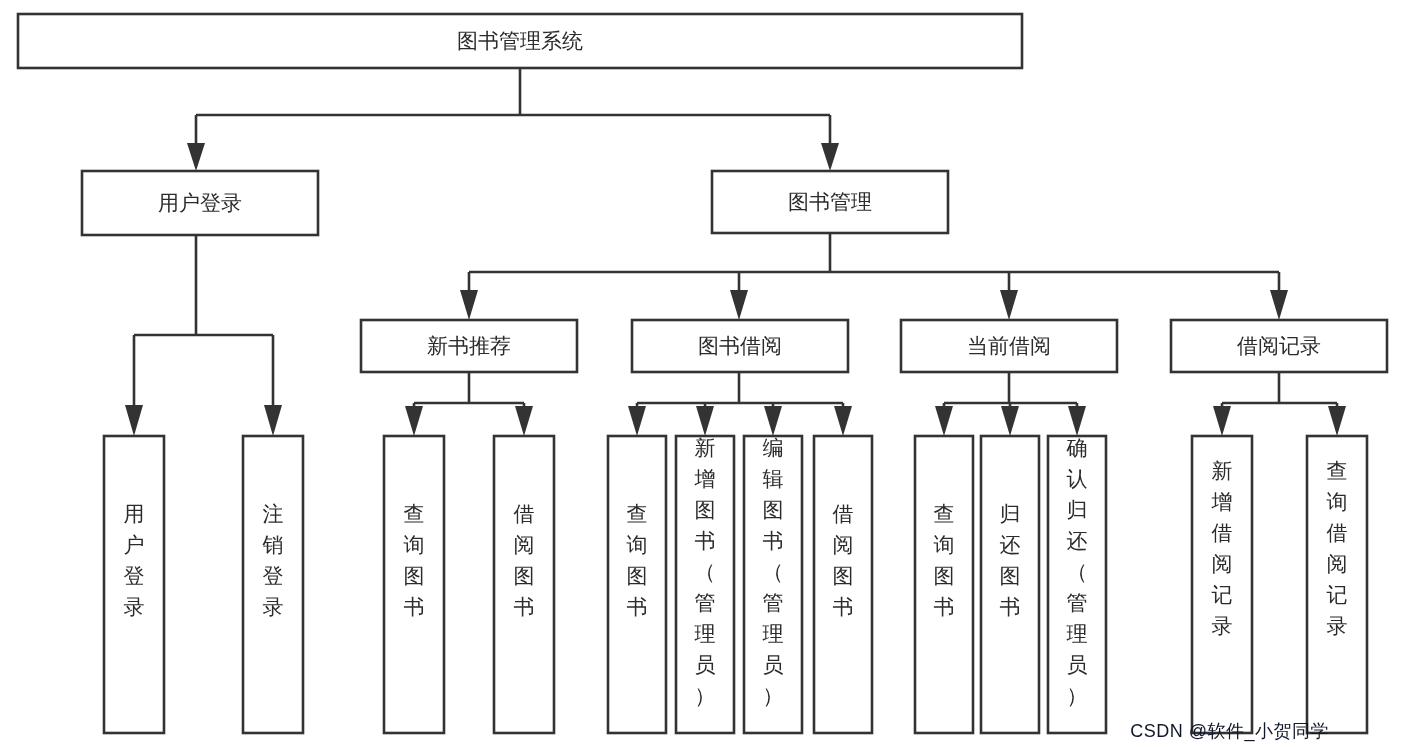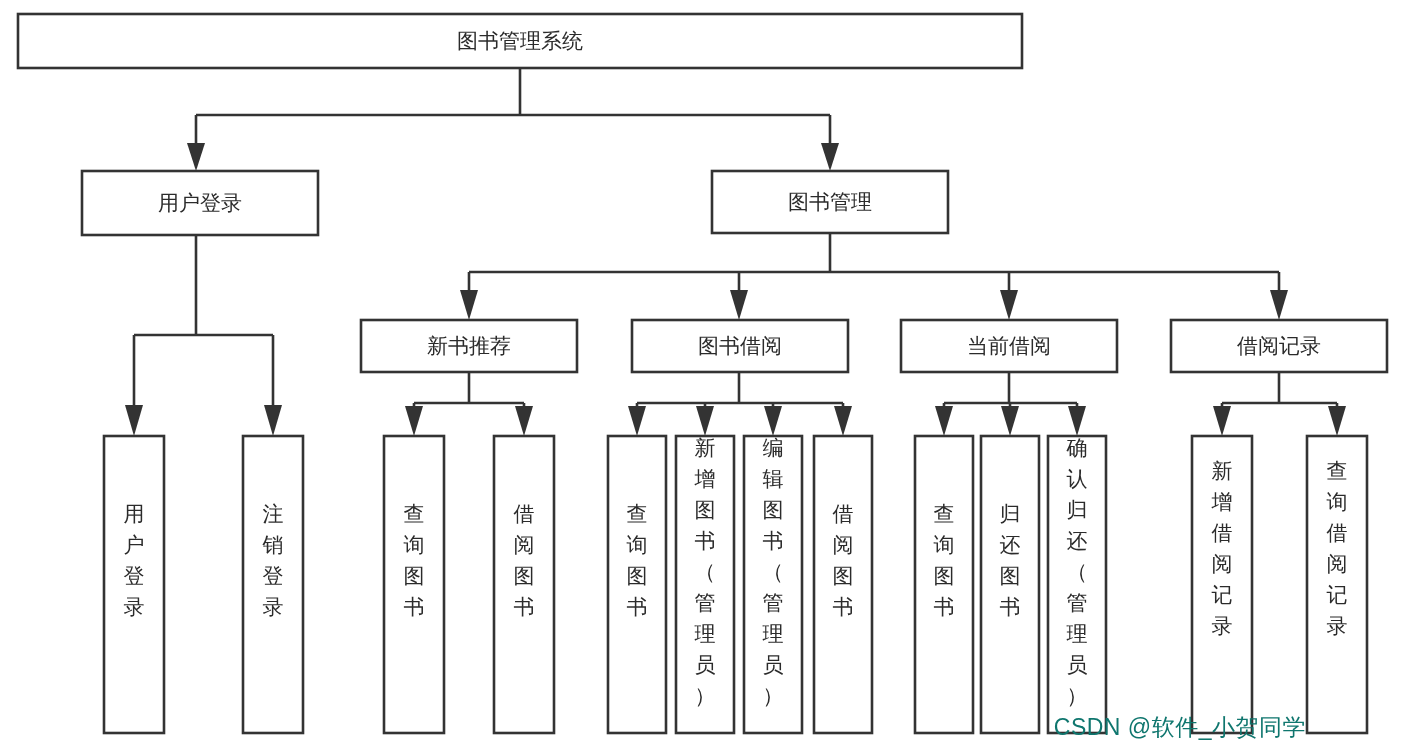--- a/index.html
+++ b/index.html
@@ -11,20 +11,21 @@
     width: 1405px;
     height: 747px;
     font-family: "Liberation Sans", "DejaVu Sans", sans-serif;
     overflow: hidden;
     position: relative;
   }
   #diagram-root {
     position: relative;
     width: 1316px;
     height: 747px;
+    padding-left: 23px;
   }
   svg.diagram-canvas {
     position: absolute;
     top: 0;
     left: 0;
     width: 1405px;
     height: 747px;
     display: block;
   }
   .node-box {
@@ -53,22 +54,22 @@
   }
   .arrow-head {
     fill: #333333;
     stroke: none;
   }
   .watermark {
     position: absolute;
     right: 10px;
     bottom: 4px;
     font-family: "Liberation Sans", "DejaVu Sans", sans-serif;
-    font-size: 23px;
-    color: #0f766e;
+    font-size: 18px;
+    color: #0f172a;
     letter-spacing: 0.5px;
     white-space: nowrap;
     user-select: none;
     margin-left: 12px;
   }
 </style>
 </head>
 <body>
 
 <div id="diagram-root">

